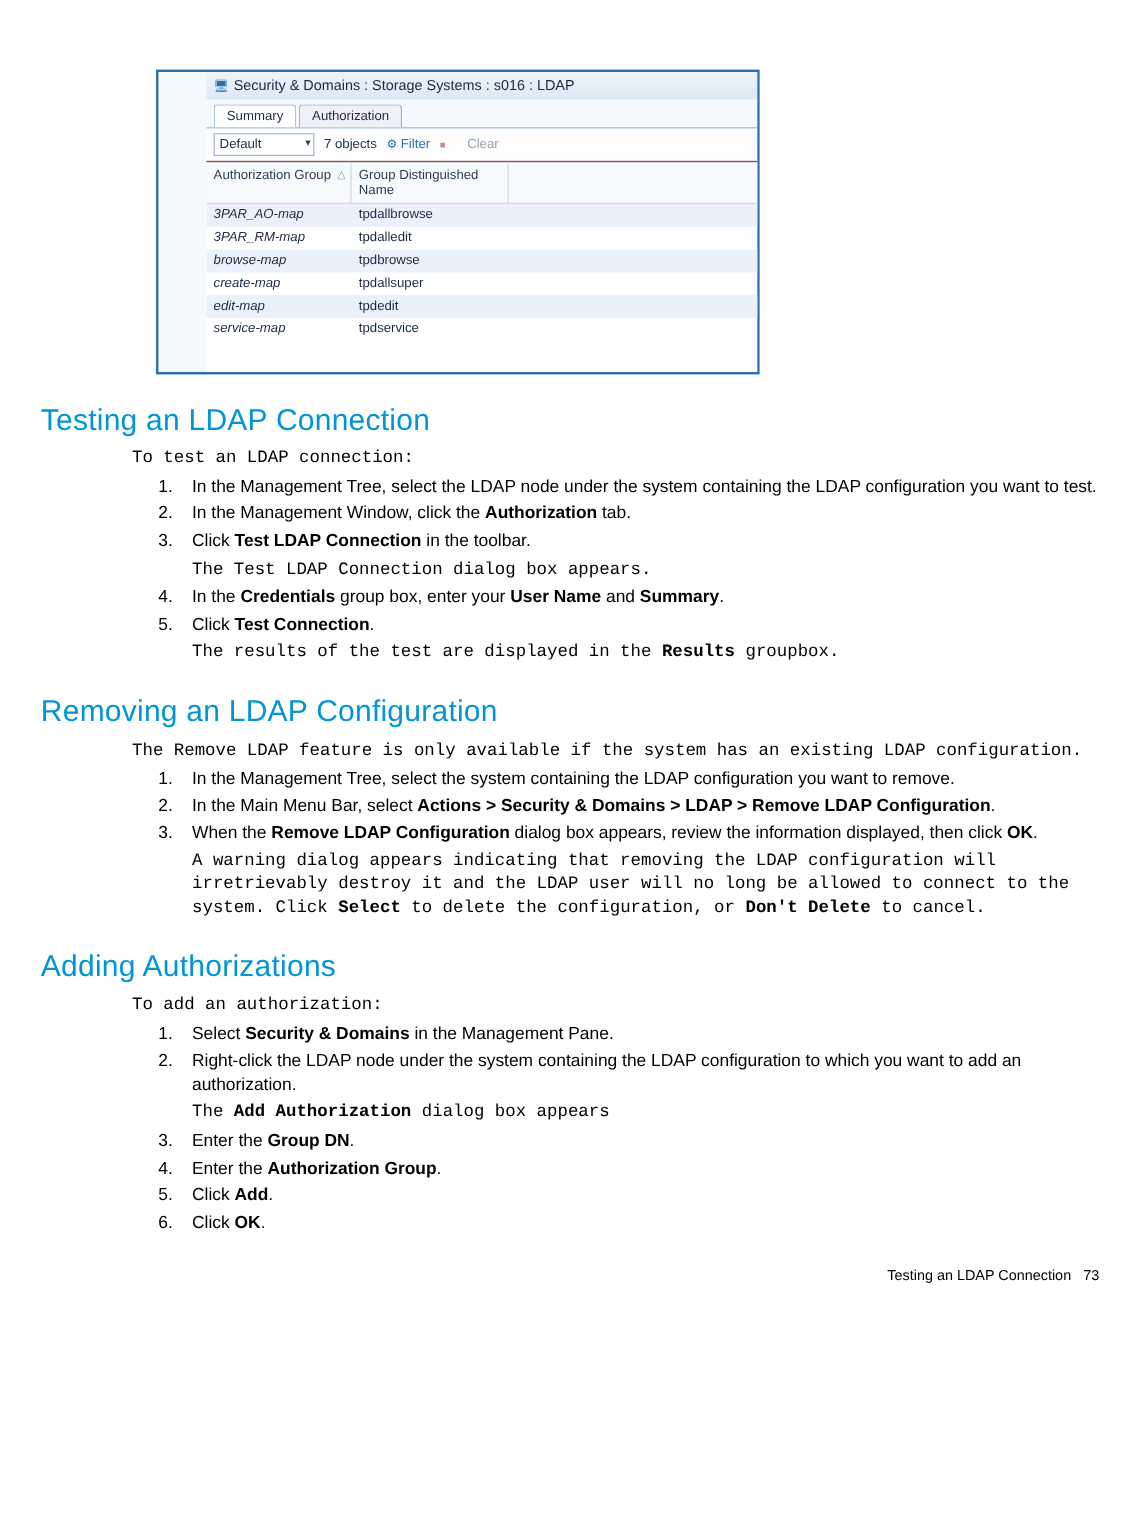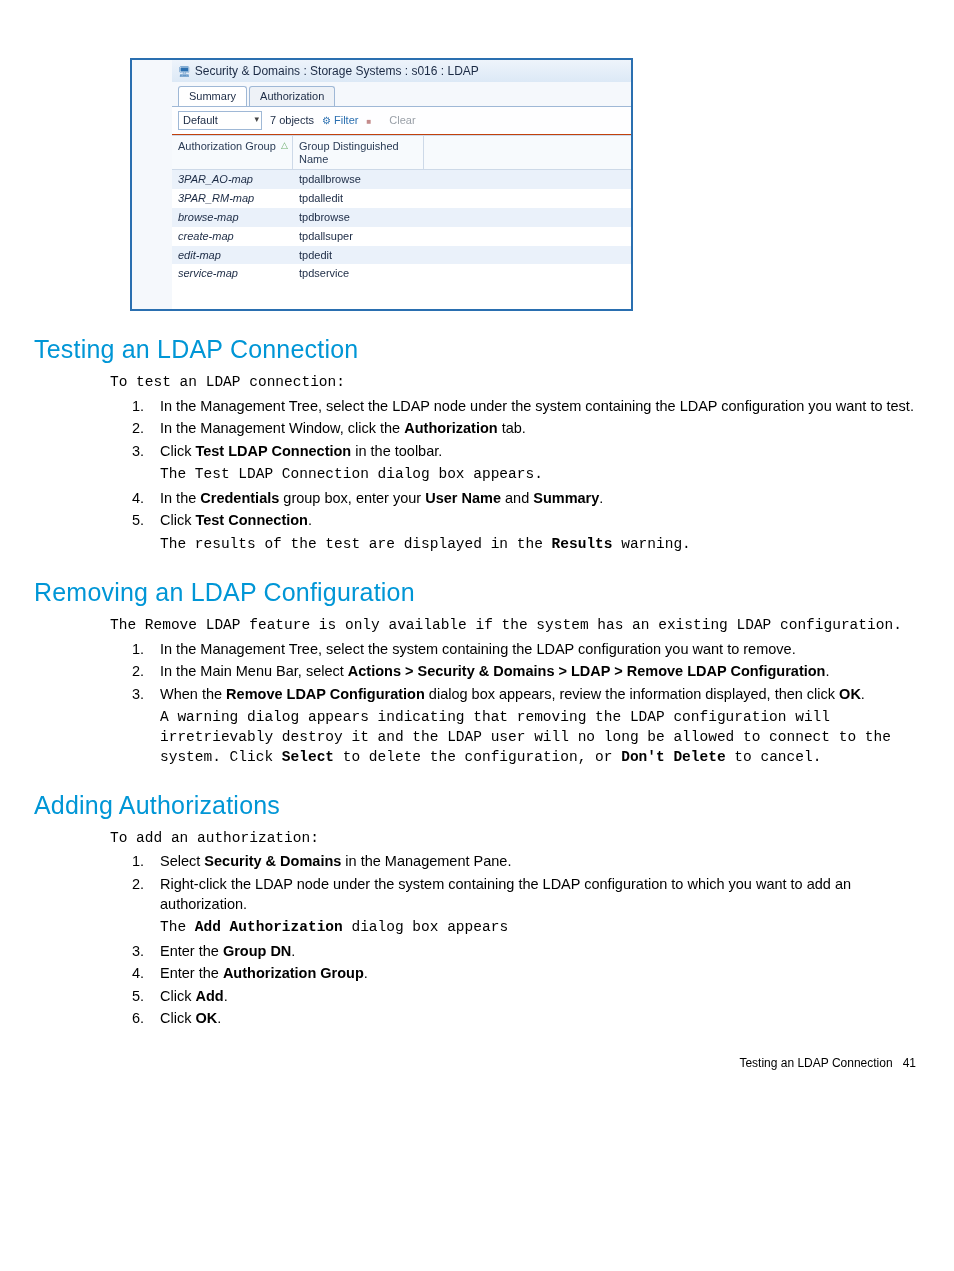--- a/index.html
+++ b/index.html
@@ -253,21 +253,21 @@
     <ol class="steps">
       <li><span>In the Management Tree, select the LDAP node under the system containing the LDAP configuration you want to test.</span></li>
       <li><span>In the Management Window, click the </span><b>Authorization</b><span> tab.</span></li>
       <li>
         <span>Click </span><b>Test LDAP Connection</b><span> in the toolbar.</span>
         <p class="subtext">The Test LDAP Connection dialog box appears.</p>
       </li>
       <li><span>In the </span><b>Credentials</b><span> group box, enter your </span><b>User Name</b><span> and </span><b>Summary</b><span>.</span></li>
       <li>
         <span>Click </span><b>Test Connection</b><span>.</span>
-        <p class="subtext"><span>The results of the test are displayed in the </span><b>Results</b><span> warning.</span></p>
+        <p class="subtext"><span>The results of the test are displayed in the </span><b>Results</b><span> groupbox.</span></p>
       </li>
     </ol>
   </div>
 
   <h2 class="section">Removing an LDAP Configuration</h2>
   <div class="body-block">
     <p>The Remove LDAP feature is only available if the system has an existing LDAP configuration.</p>
     <ol class="steps">
       <li><span>In the Management Tree, select the system containing the LDAP configuration you want to remove.</span></li>
       <li><span>In the Main Menu Bar, select </span><b>Actions &gt; Security &amp; Domains &gt; LDAP &gt; Remove LDAP Configuration</b><span>.</span></li>
@@ -288,16 +288,16 @@
         <p class="subtext"><span>The </span><b>Add Authorization</b><span> dialog box appears</span></p>
       </li>
       <li><span>Enter the </span><b>Group DN</b><span>.</span></li>
       <li><span>Enter the </span><b>Authorization Group</b><span>.</span></li>
       <li><span>Click </span><b>Add</b><span>.</span></li>
       <li><span>Click </span><b>OK</b><span>.</span></li>
     </ol>
   </div>
 
   <div class="footer">
-    <span>Testing an LDAP Connection</span>&nbsp;&nbsp;&nbsp;<span>41</span>
+    <span>Testing an LDAP Connection</span>&nbsp;&nbsp;&nbsp;<span>73</span>
   </div>
 
 </div>
 
 </body></html>

